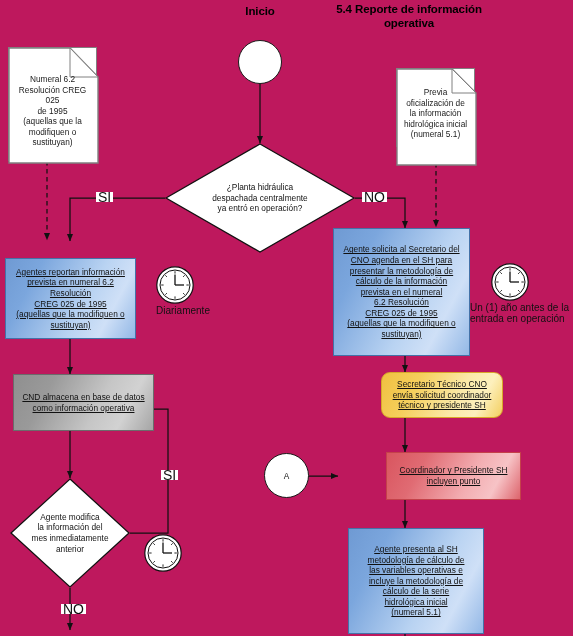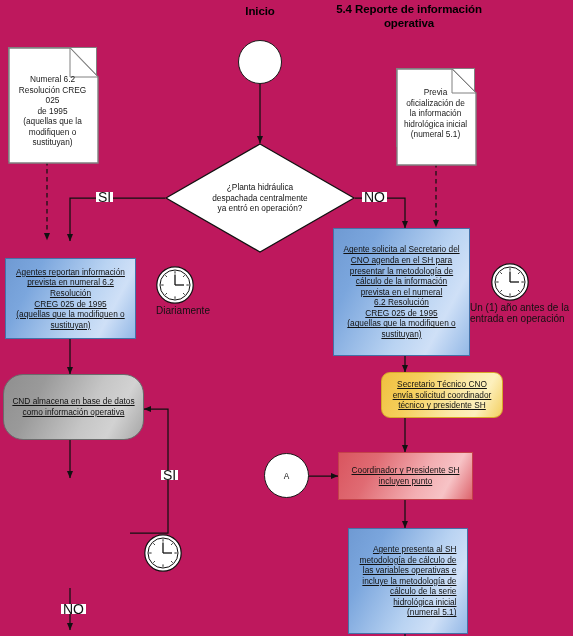--- a/index.html
+++ b/index.html
@@ -76,20 +76,21 @@
     background: linear-gradient(118deg, #8f8f8f 0%, #9a9a9a 25%, #c6c6c6 60%, #d2d2d2 78%, #a5a5a5 100%);
   }
   .proc-yellow {
     border: 1px solid #d8a72a;
     border-radius: 9px;
     background: linear-gradient(118deg, #f0c040 0%, #f5cf5c 28%, #fbe9a8 62%, #fdf0bd 80%, #f3cf60 100%);
   }
   .proc-red {
     border: 1px solid #c4414a;
     background: linear-gradient(118deg, #d9555f 0%, #e06b73 26%, #f3aeb2 62%, #f7c3c6 80%, #dd646c 100%);
+    margin-left: 48px;
   }
 
   
   .diamond-wrap { position: absolute; }
   .diamond-wrap svg { position: absolute; left: 0; top: 0; overflow: visible; }
   .diamond-label {
     position: absolute;
     left: 0; top: 0;
     width: 100%; height: 100%;
     display: flex;
@@ -273,42 +274,51 @@
         <line x1="29.7" y1="10.3" x2="28.1" y2="11.9"></line>
         <line x1="11.9" y1="28.1" x2="10.3" y2="29.7"></line>
       </g>
       <line x1="20" y1="20" x2="20" y2="9.5" stroke="#111" stroke-width="1.3"></line>
       <line x1="20" y1="20" x2="29" y2="20" stroke="#111" stroke-width="1.3"></line>
     </svg>
   </div>
   <div class="annot" style="left:470px; top:303px; width:103px; ">Un (1) año antes de la
 entrada en operación</div>
 
-  <div class="node proc proc-gray" style="left:3px; top:374px; width:141px; height:66px;border-radius:20px;">CND almacena en base de datos
+  <div class="node proc proc-gray" style="left:13px; top:374px; width:141px; height:57px;">CND almacena en base de datos
 como información operativa</div>
 
   <div class="node proc proc-yellow" style="left:344px; top:372px; width:122px; height:46px;margin-left:37px;">Secretario Técnico CNO
 envía solicitud coordinador
 técnico y presidente SH</div>
 
   <div class="node circle" style="left:264px; top:453px; width:45px; height:45px;">
     <span>A</span>
   </div>
 
   <div class="node proc proc-red" style="left:338px; top:452px; width:135px; height:48px;">Coordinador y Presidente SH
 incluyen punto</div>
 
-  <div class="node proc proc-blue" style="left:348px; top:528px; width:120px; height:106px;text-align:right;">Agente presenta al SH
+  <div class="node proc proc-blue" style="left:348px; top:528px; width:136px; height:106px;">Agente presenta al SH
 metodología de cálculo de
 las variables operativas e
 incluye la metodología de
 cálculo de la serie
 hidrológica inicial
 (numeral 5.1)</div>
 
+  <div class="diamond-wrap" style="left:10px; top:478px; width:120px; height:110px;">
+    <svg width="120" height="110">
+      <polygon points="60,1 119,55 60,109 1,55" fill="#ffffff" stroke="#111" stroke-width="1.25"></polygon>
+    </svg>
+    <div class="diamond-label">Agente modifica
+la información del
+mes inmediatamente
+anterior</div>
+  </div>
 
   <div class="edge-label" style="left:161px; top:470px;">SI</div>
   <div class="edge-label" style="left:61px; top:604px;">NO</div>
 
   <div class="clock" style="left:143px; top:533px; width:40px; height:40px;">
     <svg width="40" height="40" viewBox="0 0 40 40">
       <circle cx="20" cy="20" r="18.2" fill="#fff" stroke="#111" stroke-width="1.2"></circle>
       <circle cx="20" cy="20" r="15" fill="#fff" stroke="#111" stroke-width="1"></circle>
       <g stroke="#111" stroke-width="0.9">
         <line x1="20" y1="6.2" x2="20" y2="8.6"></line>

